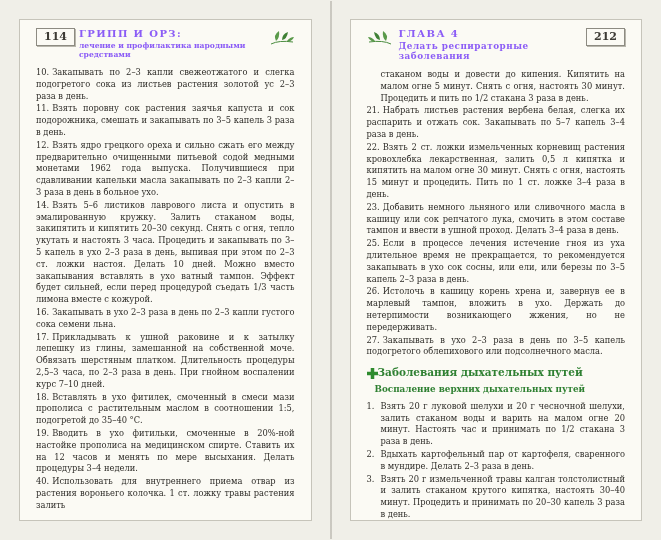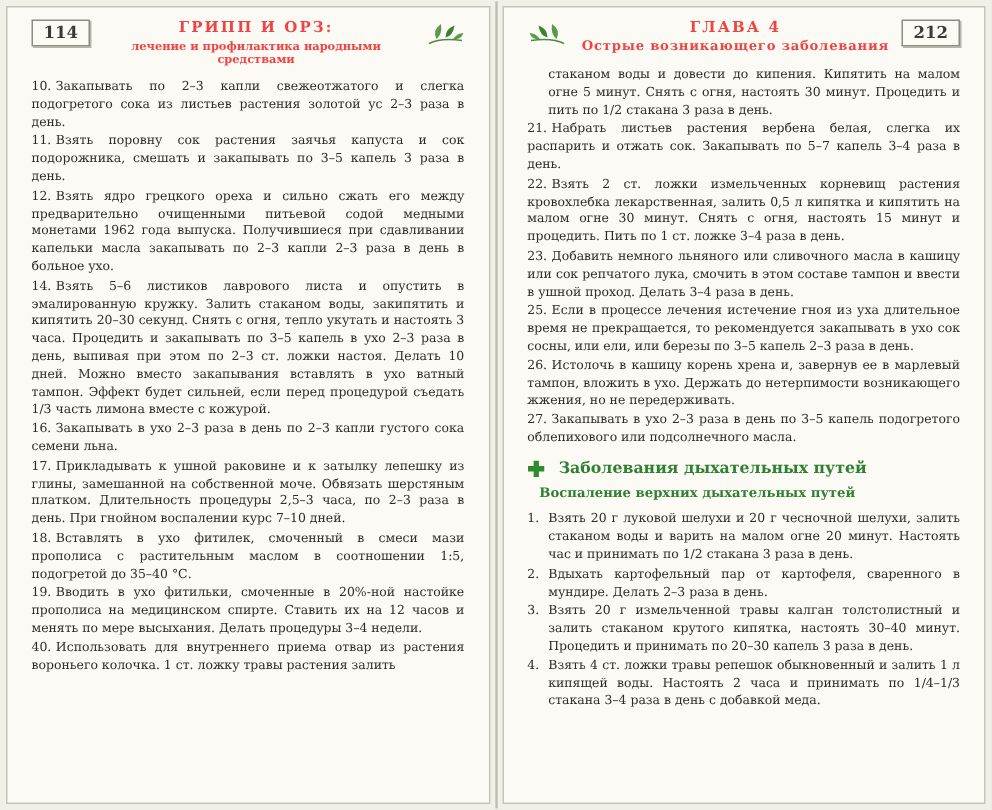--- a/index.html
+++ b/index.html
@@ -4,46 +4,46 @@
 <style>
   html,body{margin:0;padding:0}
   body{
     width:661px;height:540px;overflow:hidden;
     background:#e7e5df;
     font-family:"DejaVu Serif", serif;
     color:#2e2c28;
   }
   .spread{display:flex;width:661px;height:540px;box-sizing:border-box;padding:1px;background:#f0efe8}
   .page{
-    flex:1;box-sizing:border-box;margin:3px;
+    flex:1;box-sizing:border-box;margin:18px;
     background:#fbfaf4;border:1px solid #c6c4ba;
     padding:8px 16px 6px;overflow:hidden;position:relative;
   }
   .gutter{width:2px;background:linear-gradient(to right,#d8d6cf,#bdbbb2,#d8d6cf)}
   .page-header{display:flex;align-items:flex-start;margin-bottom:8px}
   .pagenum-box{
     border:1px solid #8d8b82;box-shadow:1px 1px 0 #b8b6ac;
     padding:1px 7px;font-weight:bold;font-size:11px;line-height:14px;color:#3c3a34;background:#fbfaf4;
   }
-  .titles{flex:1;text-align:center;color:#ef4444;font-weight:bold;padding:0 4px}
+  .titles{flex:1;text-align:left;color:#8b5cf6;font-weight:bold;padding:0 4px}
   .t1{font-size:10px;letter-spacing:1.4px}
   .t2{font-size:7.6px;margin-top:2px}
   .right .t2{font-size:8.8px;letter-spacing:.5px}
   .leaf{width:28px;display:flex;justify-content:flex-end;padding-top:1px}
   .left .leaf{justify-content:flex-end}
   .right .leaf{justify-content:flex-start}
   .body{font-size:8.3px;line-height:11.8px;text-align:justify}
   .item{margin:0 0 1px}
   .num{margin-right:3px}
   .hang{display:flex}
   .hang .num{flex:0 0 12px;margin-right:2px}
   .hang .txt{flex:1;text-align:justify}
   .cont{padding-left:14px;margin:0 0 1px}
   .section-head{
-    display:flex;align-items:center;gap:10px;
+    display:flex;align-items:center;gap:0;
     margin:9px 0 5px;color:#2f8032;font-weight:bold;font-size:10.5px;
   }
   .cross-icon{display:inline-flex}
   .cross-icon svg{display:block}
   .subtitle{color:#2f8032;font-weight:bold;font-size:8.8px;margin:0 0 5px 8px}
   .note{font-weight:bold;font-size:8.2px;margin:0 0 3px 14px;color:#2a2823}
 </style>
 </head>
 <body>
 
@@ -85,21 +85,21 @@
       <span class="leaf">
         <svg width="26" height="17" viewBox="0 0 26 17" aria-hidden="true">
           <path d="M24 15 Q16 11 2 13" stroke="#4a8c3f" stroke-width="1" fill="none"></path>
           <path d="M19 12 Q22 6 16 2 Q15 9 19 12 Z" fill="#5a9a4a"></path>
           <path d="M13 11 Q13 5 7 3 Q8 10 13 11 Z" fill="#3f8035"></path>
           <path d="M8 12 Q5 8 1 8 Q3 13 8 12 Z" fill="#5a9a4a"></path>
         </svg>
       </span>
       <div class="titles">
         <div class="t1">ГЛАВА 4</div>
-        <div class="t2">Острые  возникающего  заболевания</div>
+        <div class="t2">Делать  респираторные  заболевания</div>
       </div>
       <div class="pagenum-box">212</div>
     </header>
 
     <div class="body">
       <p class="cont">стаканом воды и довести до кипения. Кипятить на малом огне 5 минут. Снять с огня, настоять 30 минут. Процедить и пить по 1/2 стакана 3 раза в день.</p>
 
       <div>
           <p class="item"><span class="num">21.</span><span class="">Набрать листьев растения вербена белая, слегка их распарить и отжать сок. Закапывать по 5–7 капель 3–4 раза в день.</span></p>
           <p class="item"><span class="num">22.</span><span class="">Взять 2 ст. ложки измельченных корневищ растения кровохлебка лекарственная, залить 0,5 л кипятка и кипятить на малом огне 30 минут. Снять с огня, настоять 15 минут и процедить. Пить по 1 ст. ложке 3–4 раза в день.</span></p>

